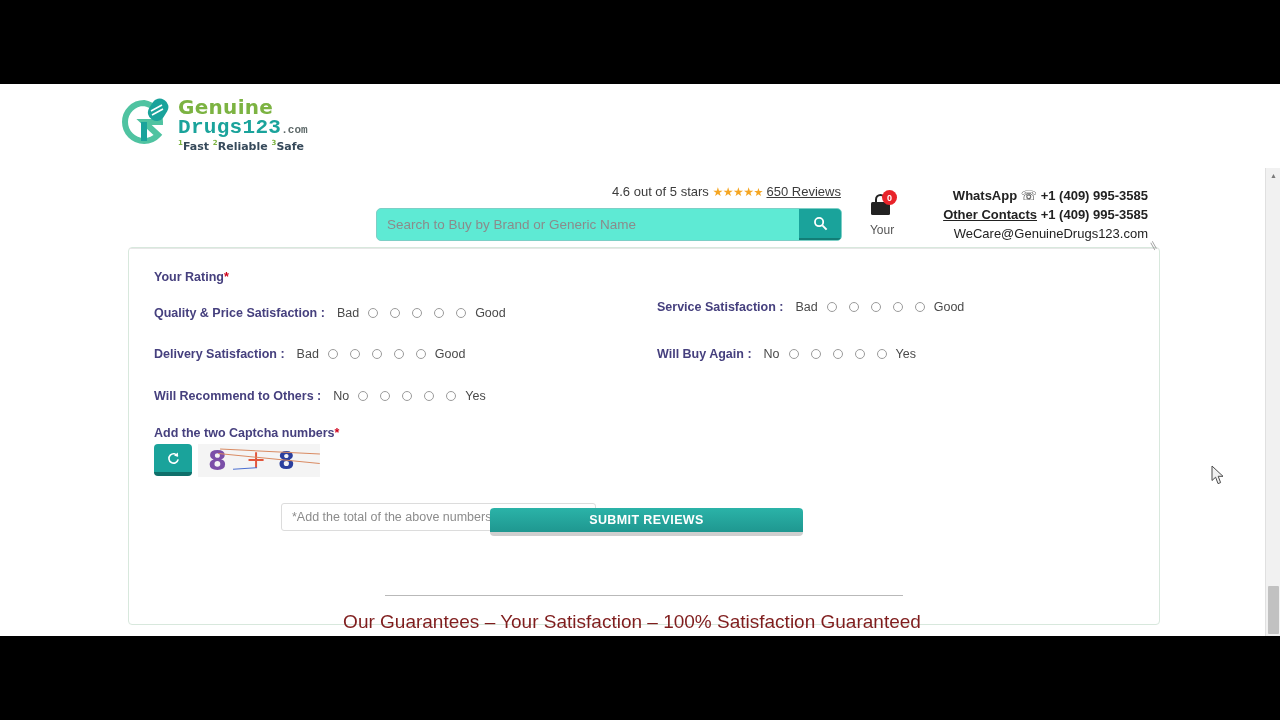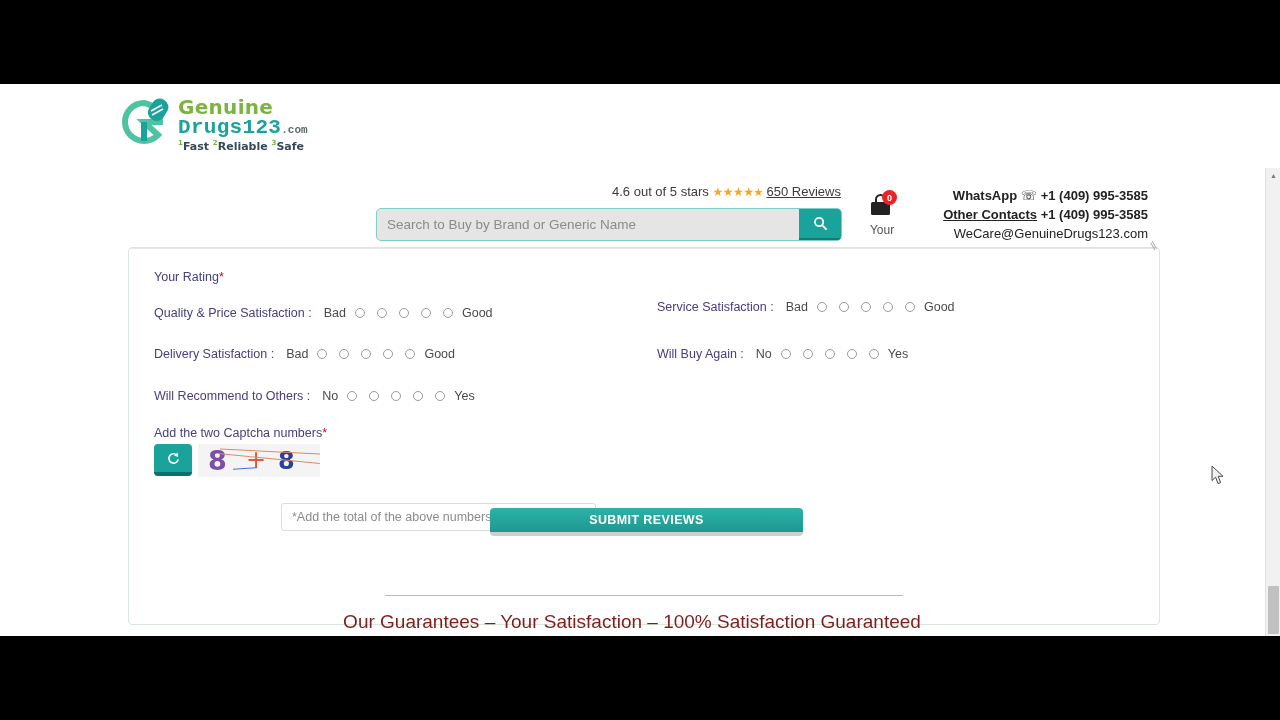--- a/index.html
+++ b/index.html
@@ -49,21 +49,21 @@
   .rating-line {
     position: absolute; left: 612px; top: 100px;
     font-size: 13px; color: #3c3c3c; white-space: nowrap;
   }
   .rating-line .stars { color: #f5a623; letter-spacing: -0.5px; font-size: 12px; }
   .rating-line .rev-link { color: #3c3c3c; text-decoration: underline; }
 
   .search-box {
     position: absolute; left: 376px; top: 124px;
     width: 466px; height: 33px;
-    background: #e5e5e5;
+    background: #5eead4;
     border: 1px solid #7dcfc6;
     border-radius: 5px;
     display: flex; align-items: center;
     overflow: hidden;
   }
   .search-input {
     flex: 1; height: 100%;
     border: none; outline: none; background: transparent;
     font-size: 13.5px; color: #6b6b6b; padding: 0 10px;
     font-family: "Liberation Sans", sans-serif;
@@ -117,21 +117,21 @@
     background: #e7e7e7;
   }
   .resize-handle {
     position: absolute; right: 4px; top: -8px;
     font-size: 11px; color: #9a9a9a;
     transform: rotate(-45deg);
     letter-spacing: -1px;
   }
 
   .field-label {
-    font-size: 12.5px; font-weight: normal;
+    font-size: 12.5px; font-weight: bold;
     color: #46407e;
     white-space: nowrap;
   }
   .req { color: #d0021b; }
 
   .your-rating { position: absolute; left: 25px; top: 22px; }
 
   .rate-row { position: absolute; display: flex; align-items: center; }
   .rate-row .lbl { margin-right: 12px; }
   .rate-row .endcap {

